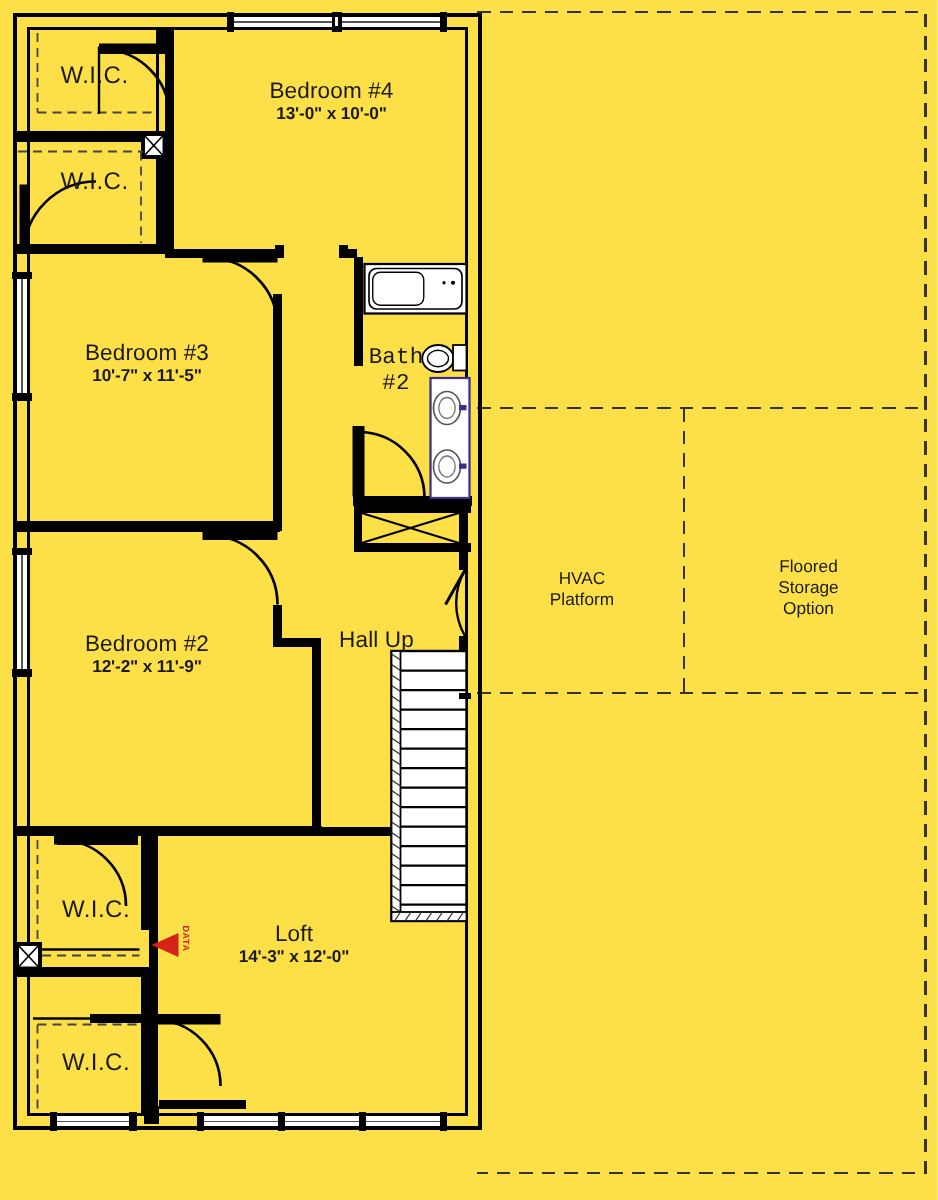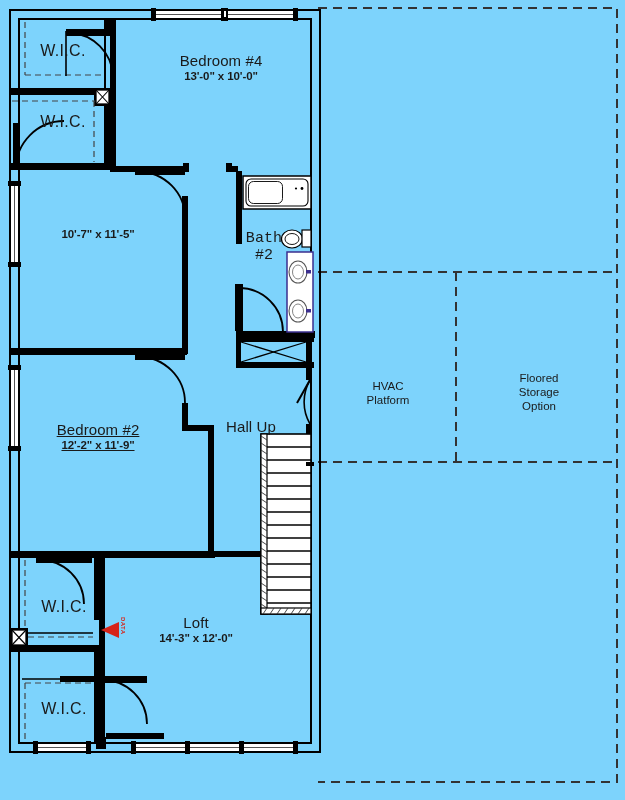--- a/index.html
+++ b/index.html
@@ -11,21 +11,21 @@
   body {
     width: 625px;
     height: 800px;
     font-family: "Liberation Sans", sans-serif;
     overflow: hidden;
   }
   #plan-root {
     position: relative;
     width: 625px;
     height: 800px;
-    background: #7dd3fc;
+    background: #fde047;
   }
   #plan-svg {
     position: absolute;
     top: 0;
     left: 0;
     width: 625px;
     height: 800px;
     display: block;
   }
   .room-label {
@@ -425,24 +425,25 @@
     </g>
 
   </svg>
 
   <div class="room-label" style="left:141px; top:53px; width:160px;">
     <span class="room-name">Bedroom #4</span>
     <span class="room-dims">13'-0" x 10'-0"</span>
   </div>
 
   <div class="room-label" style="left:18px; top:228px; width:160px;">
+    <span class="room-name">Bedroom #3</span>
     <span class="room-dims">10'-7" x 11'-5"</span>
   </div>
 
-  <div class="room-label" style="left:18px; top:422px; width:160px;text-decoration:underline;">
+  <div class="room-label" style="left:18px; top:422px; width:160px;">
     <span class="room-name">Bedroom #2</span>
     <span class="room-dims">12'-2" x 11'-9"</span>
   </div>
 
   <div class="room-label" style="left:118px; top:615px; width:156px;">
     <span class="room-name">Loft</span>
     <span class="room-dims">14'-3" x 12'-0"</span>
   </div>
 
   <div class="room-label bath-label" style="left:235px; top:231px; width:58px;">

